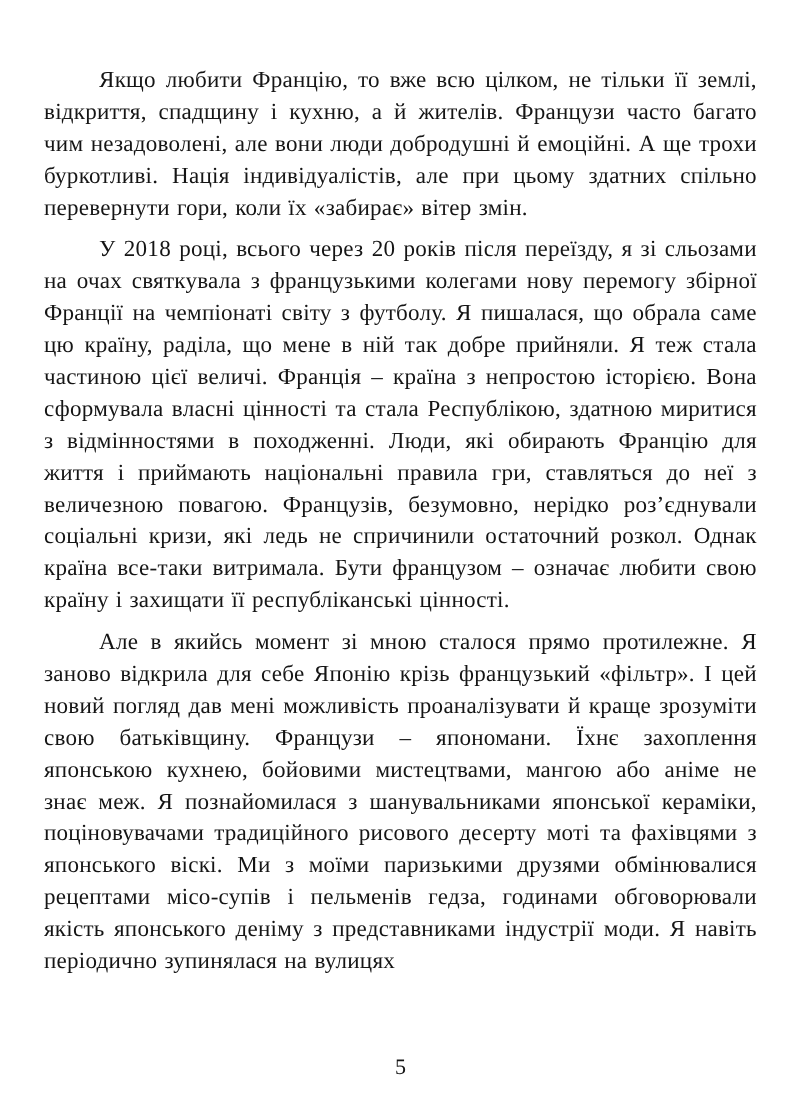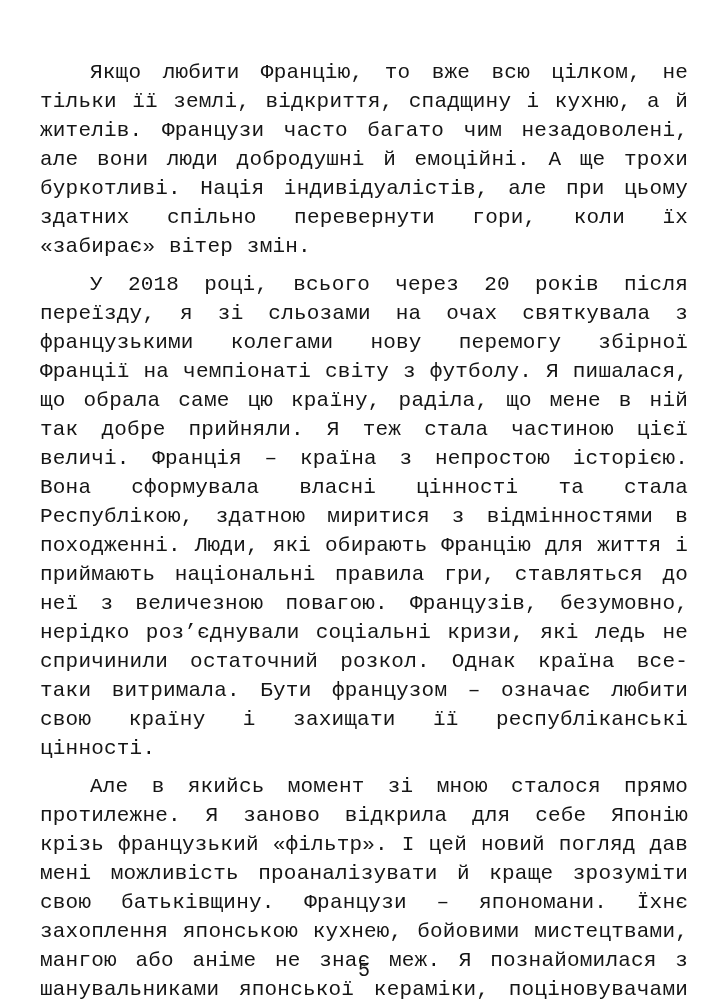--- a/index.html
+++ b/index.html
@@ -6,21 +6,21 @@
     margin: 0;
     padding: 0;
     background: #ffffff;
   }
   .book-page {
     position: relative;
     width: 728px;
     height: 1000px;
     background: #ffffff;
     color: #151515;
-    font-family: Liberation Mono, monospace;
+    font-family: Liberation Serif, serif;
     overflow: hidden;
     box-sizing: border-box;
   }
   .text-block {
     position: absolute;
     top: 58px;
     left: 40px;
     width: 648px;
   }
   .text-block p {

